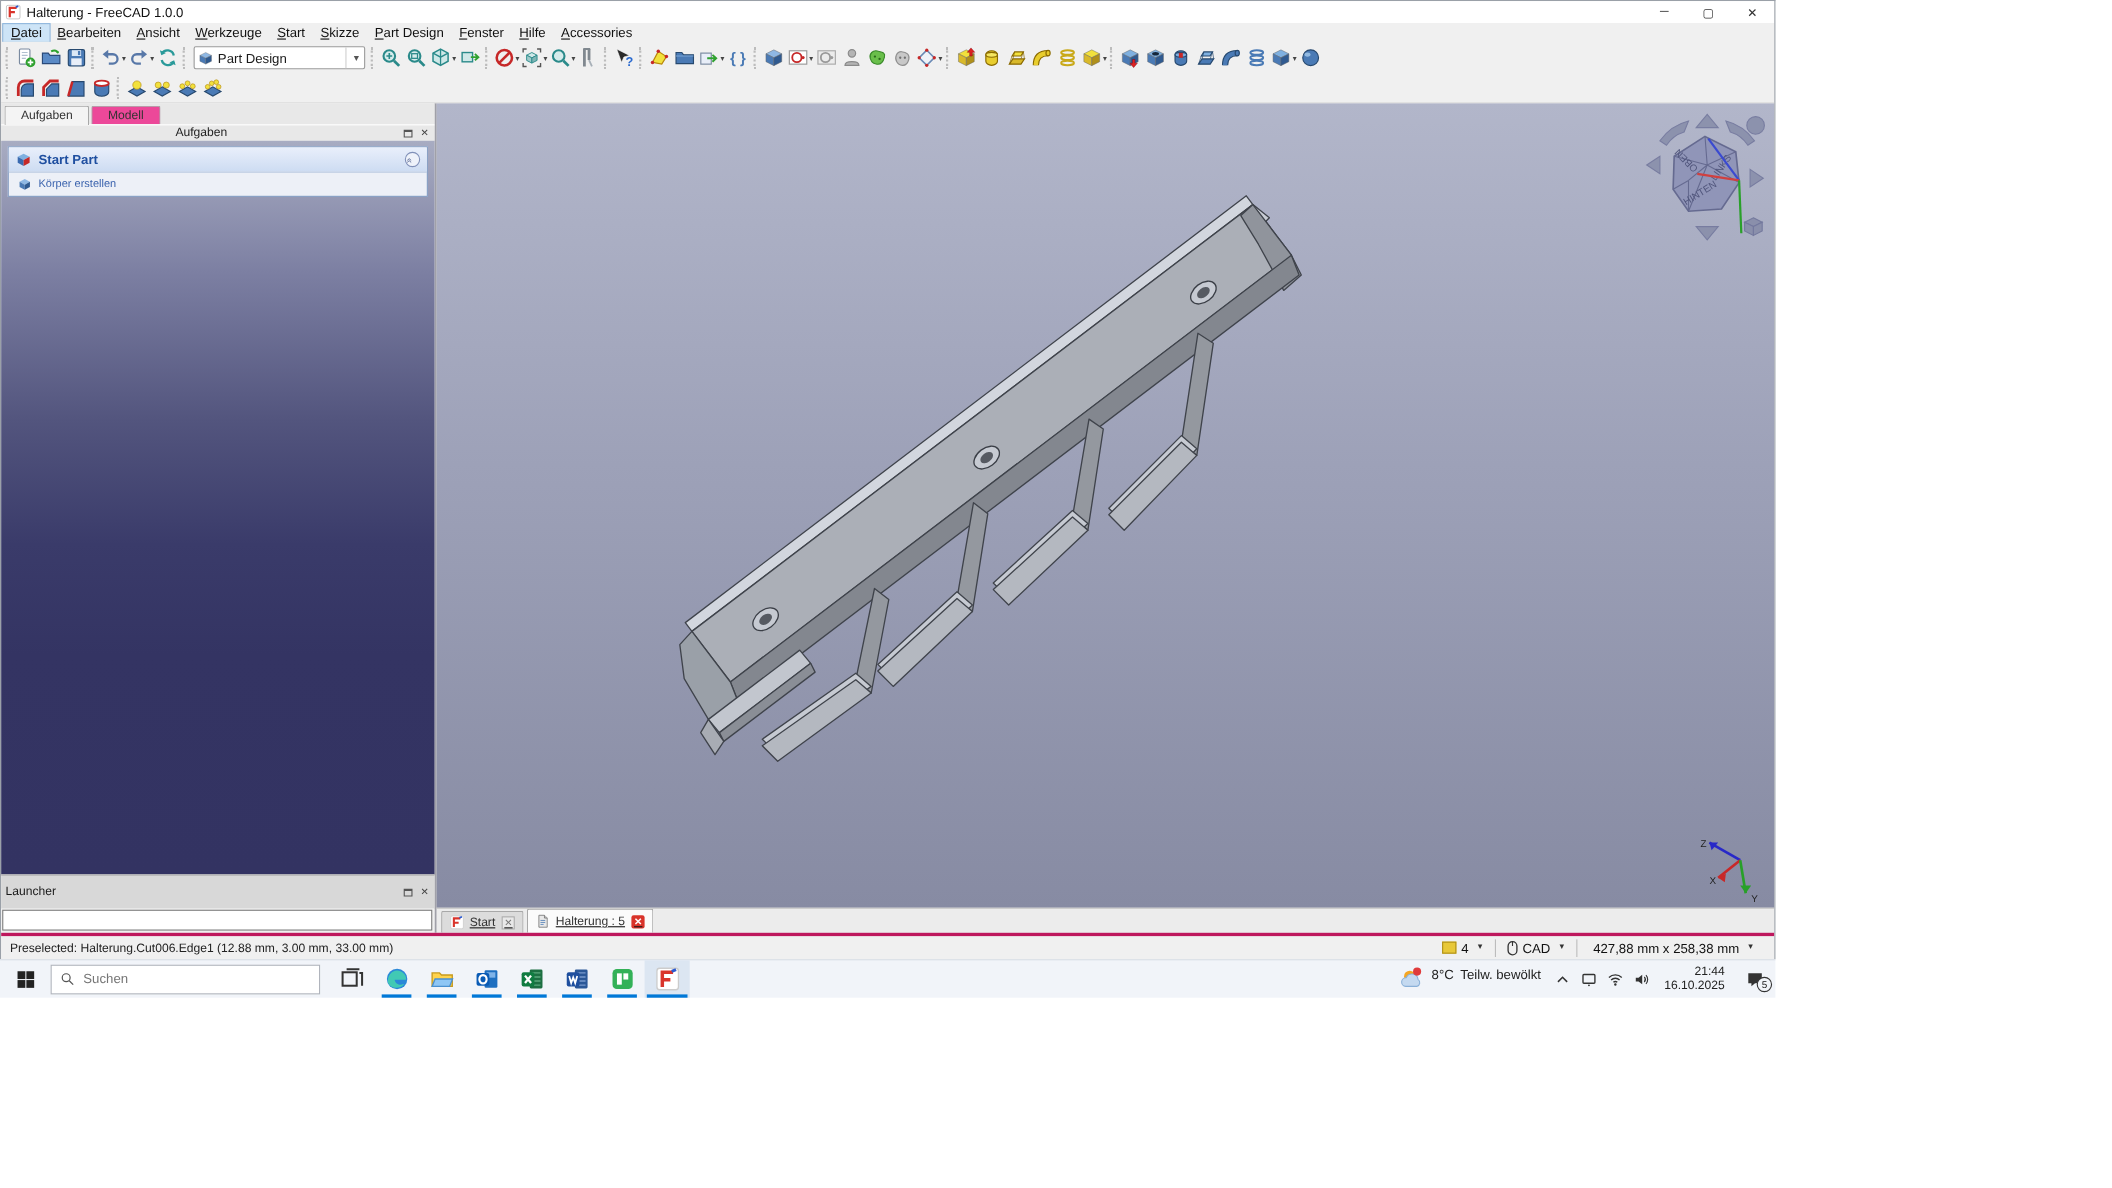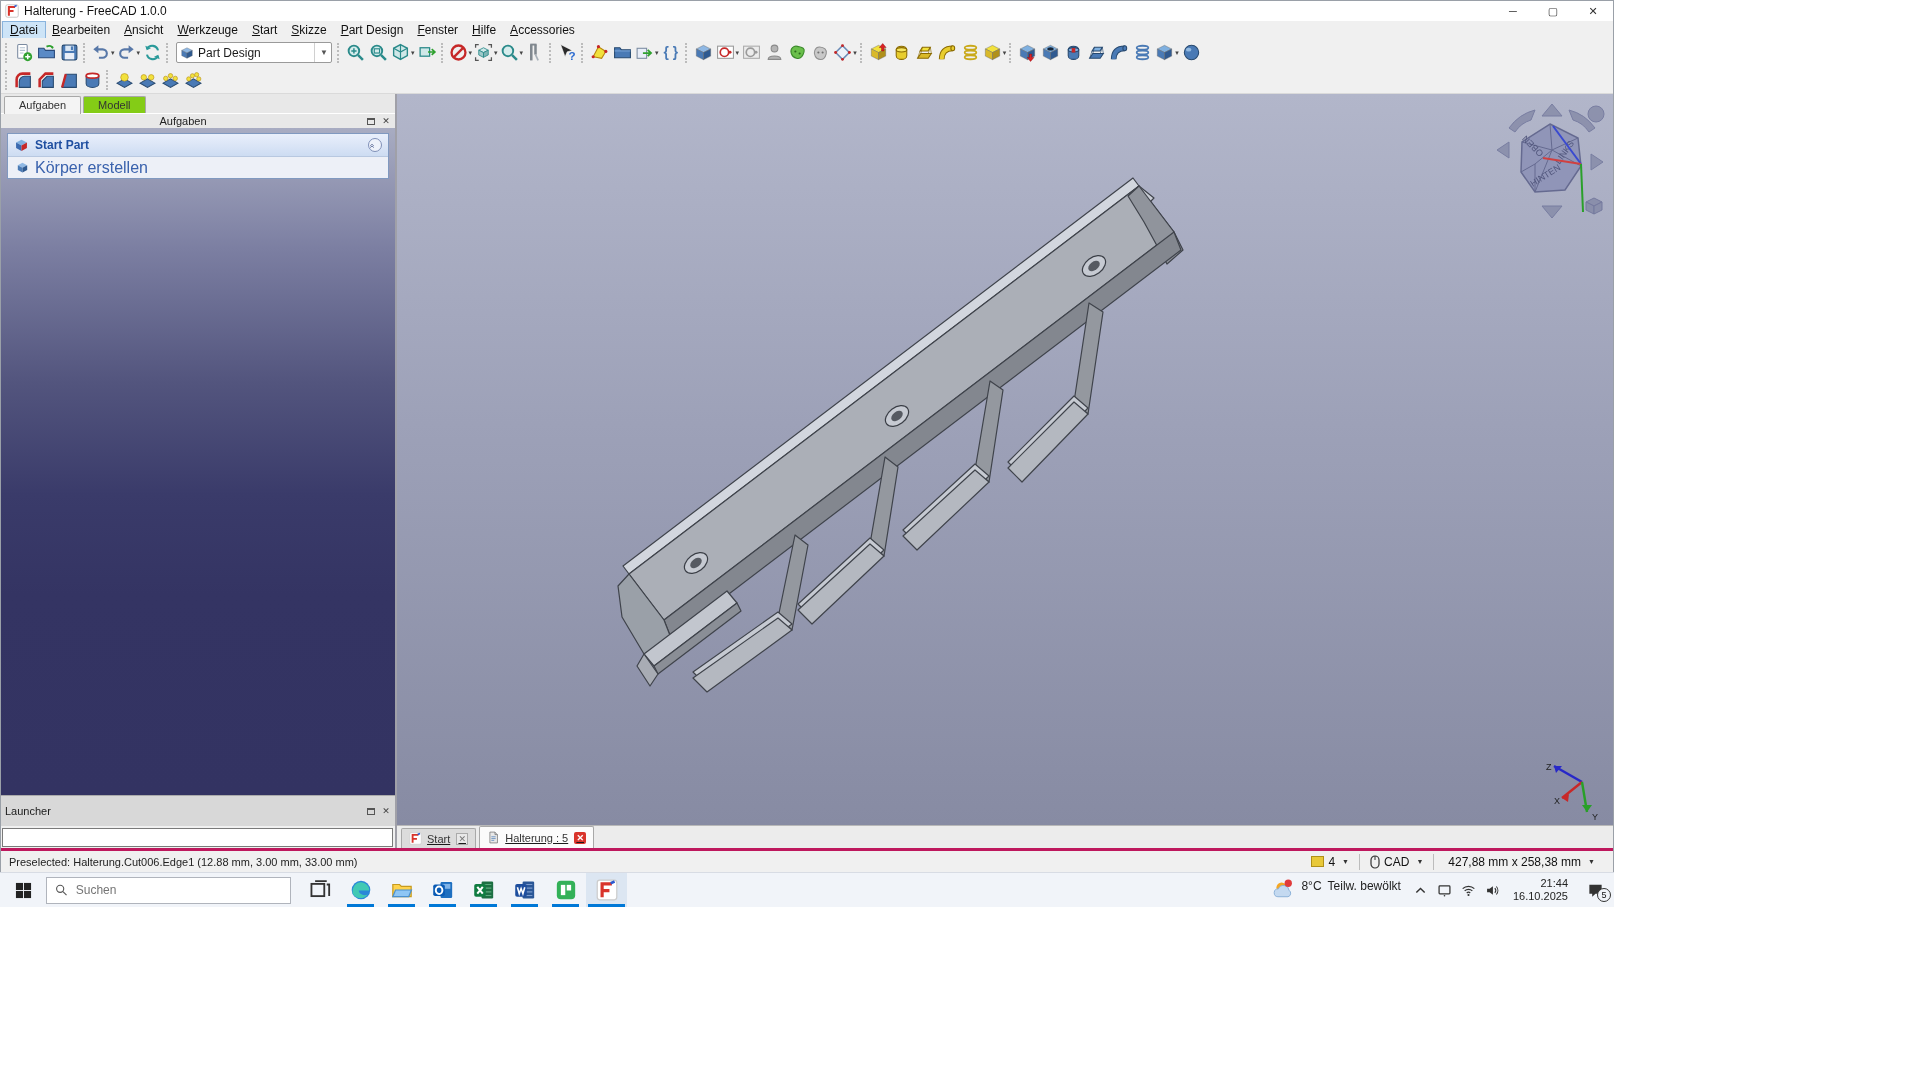--- a/index.html
+++ b/index.html
@@ -28,34 +28,34 @@
   .tbtn svg { width:19px; height:19px; }
   .tbtn .dd { font-size:7px; color:#444; margin-left:1px; }
   .wbsel { width:156px; height:21px; background:#fff; border:1px solid #9a9a9a; border-radius:2px; display:flex; align-items:center; font-size:12px; padding:0 3px; margin:0 3px; }
   .wbsel svg { width:14px; height:14px; margin-right:4px; }
   .wbsel .arrow { margin-left:auto; font-size:8px; color:#555; border-left:1px solid #d0d0d0; padding-left:5px; height:100%; display:flex; align-items:center; }
 
   
   #main { flex:1 1 auto; display:flex; min-height:0; }
   #leftcol { width:396px; flex:0 0 auto; display:flex; flex-direction:column; border-right:2px solid #a0a0a8; background:#f0f0f0; }
   #sbtabs { height:19px; display:flex; align-items:flex-end; padding-left:3px; background:#e8e8e8; flex:0 0 auto; }
-  .sbtab { font-size:11px; padding:2px 14px; border:1px solid #a8a8a8; border-bottom:none; background:#84cc16; color:#333; margin-right:2px; border-radius:2px 2px 0 0; }
+  .sbtab { font-size:11px; padding:2px 14px; border:1px solid #a8a8a8; border-bottom:none; background:#ec4899; color:#333; margin-right:2px; border-radius:2px 2px 0 0; }
   .sbtab.active { background:#f4f4f4; position:relative; top:1px; padding-bottom:3px; }
   #paneltitle { height:15px; background:#e8e8e8; border-top:1px solid #fff; display:flex; align-items:center; font-size:11px; color:#222; flex:0 0 auto; }
   #paneltitle .pt { flex:1; text-align:center; }
   .minico { width:12px; height:11px; margin-right:3px; font-size:9px; color:#444; display:flex; align-items:center; justify-content:center; }
   .floatbox { width:8px; height:7px; border:1px solid #555; border-top:2px solid #555; }
   #panelbody { flex:1 1 auto; background:linear-gradient(180deg,#a8acc2 0%,#7c7fa2 18%,#53557e 38%,#3a3b6a 55%,#343463 70%,#333362 100%); padding:5px 6px; min-height:0; }
   #startbox { border:1px solid #8099c0; background:#edf0f7; }
   #startbox .hdr { height:23px; background:linear-gradient(180deg,#e9effb 0%,#cddcf2 100%); border-bottom:1px solid #b8c8e0; display:flex; align-items:center; padding:0 6px; }
   #startbox .hdr svg { width:15px; height:15px; margin-right:6px; }
   #startbox .hdr .t { font-size:12px; font-weight:bold; color:#1f4fa0; flex:1; }
   .collbtn { width:14px; height:14px; border:1px solid #8090b8; border-radius:50%; background:#eef2fa; display:flex; align-items:center; justify-content:center; }
   .collbtn svg { width:8px; height:8px; }
-  #startbox .row { height:21px; display:flex; align-items:center; padding:0 8px; font-size:16px; }
+  #startbox .row { height:21px; display:flex; align-items:center; padding:0 8px; font-size:10px; }
   #startbox .row svg { width:13px; height:13px; margin-right:6px; }
   #startbox .row .lnk { color:#3a62ad; }
 
   #launcherhdr { height:31px; background:#d8d8d8; border-top:1px solid #aaa; display:flex; align-items:center; font-size:11px; padding-left:4px; flex:0 0 auto; }
   #launcherhdr .lt { flex:1; }
   #launcherinput { height:22px; flex:0 0 auto; background:#f0f0f0; padding:1px 2px 2px 1px; }
   #launcherinput input { width:100%; height:100%; border:1px solid #7a7a7a; font-size:12px; padding:0 4px; font-family:"Liberation Sans",sans-serif; }
 
   #rightcol { flex:1 1 auto; display:flex; flex-direction:column; min-width:0; }
   #viewport { flex:1 1 auto; position:relative; background:linear-gradient(180deg,#b2b6ca 0%,#9da1b8 45%,#878ba3 100%); overflow:hidden; }

